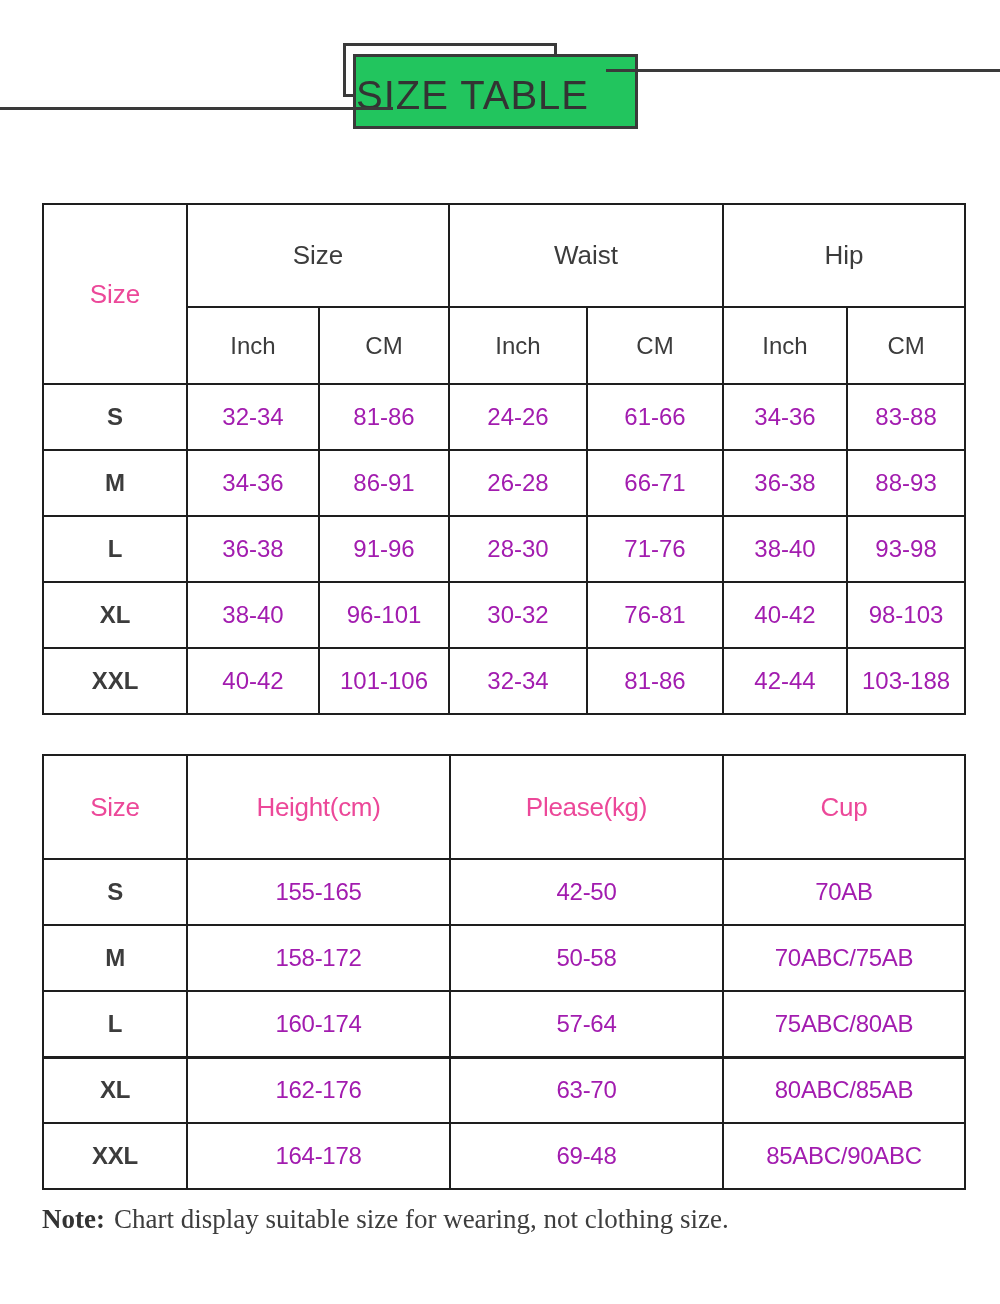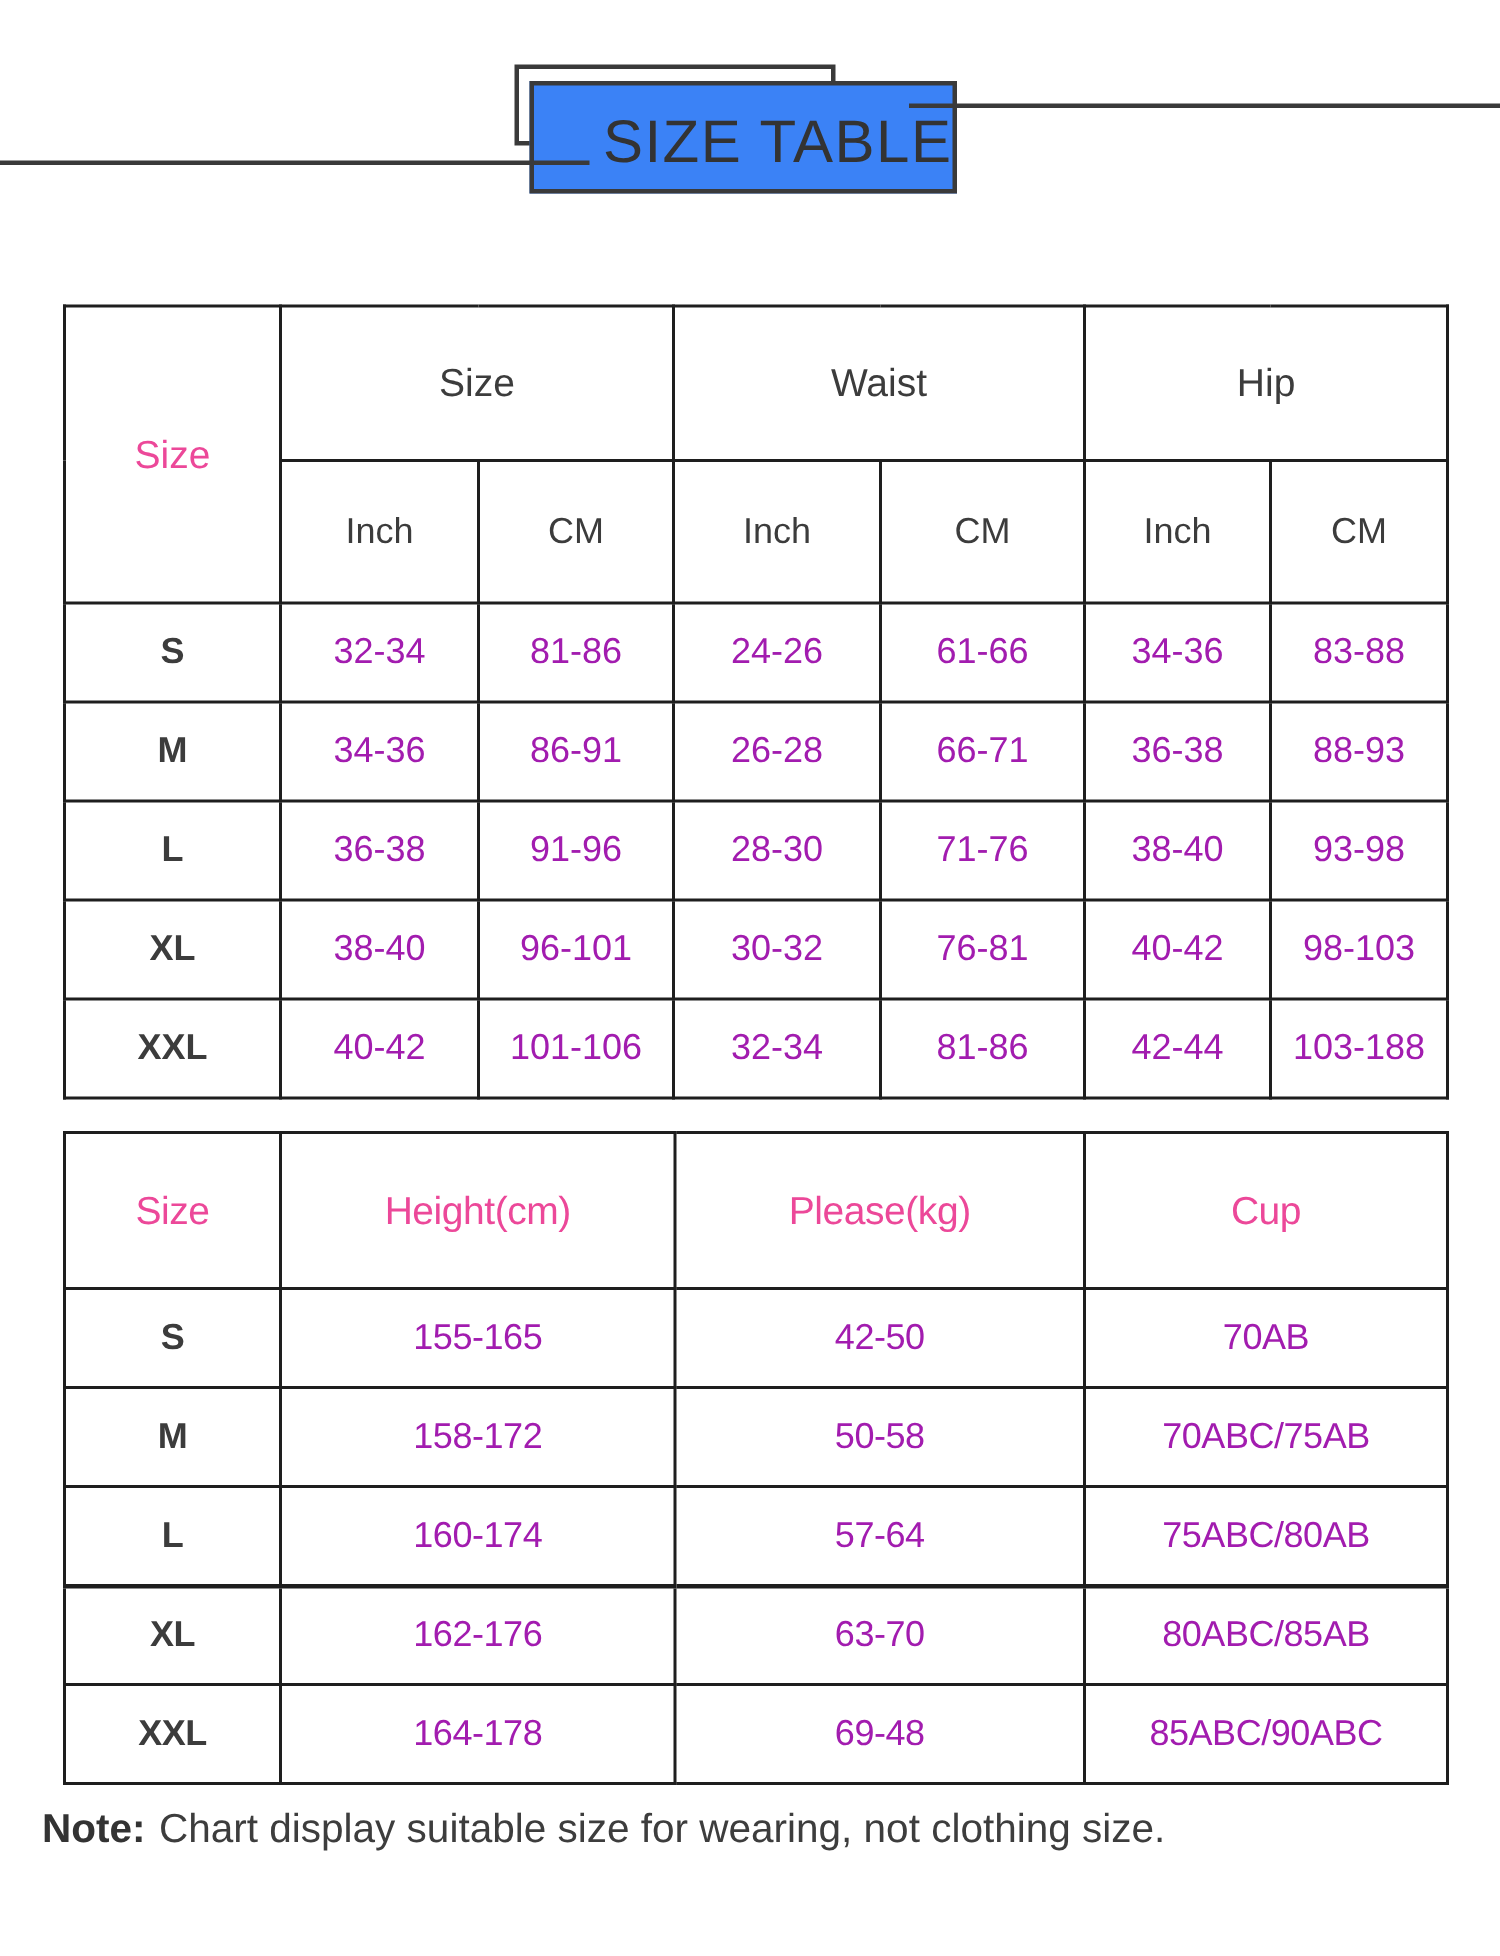--- a/index.html
+++ b/index.html
@@ -25,25 +25,25 @@
     border: 3px solid #3a3a3a;
     box-sizing: border-box;
     z-index: 1;
   }
   .front-rect {
     position: absolute;
     left: 353px; top: 54px;
     width: 285px; height: 75px;
     border: 3px solid #3a3a3a;
     box-sizing: border-box;
-    background: #3b82f6;
+    background: #22c55e;
     z-index: 2;
     display: flex;
     align-items: center;
-    justify-content: flex-end;
+    justify-content: flex-start;
     padding-top: 7px;
   }
   .page-title {
     position: relative;
     z-index: 4;
     font-size: 40px;
     letter-spacing: 1px;
     color: #333333;
     white-space: nowrap;
   }
@@ -82,25 +82,26 @@
   #table-fit .fit-header,
   #table-fit .cell-value,
   #table-fit .size-label { letter-spacing: -0.3px; }
 
   
   #table-fit tr.row-thick td { border-top-width: 3px; }
 
   
   .note {
     position: absolute;
-    left: 28px; top: 1202px;
+    left: 42px; top: 1202px;
     width: 940px;
     font-size: 27px;
     line-height: 34px;
     color: #3d3d3d;
+    font-family: Liberation Serif, serif;
   }
   .note-label { font-weight: bold; color: #333333; margin-right: 9px; }
 </style>
 </head>
 <body>
 
 <div class="canvas">
 
   <div class="back-rect"></div>
   <div class="decor-line left"></div>
@@ -119,21 +120,21 @@
         <col style="width:124px">
         <col style="width:118px">
     </colgroup>
     <tbody>
       <tr style="height:103px">
         <td rowspan="2" class="corner-header">Size</td>
         <td colspan="2" class="group-header">Size</td>
         <td colspan="2" class="group-header">Waist</td>
         <td colspan="2" class="group-header">Hip</td>
       </tr>
-      <tr style="height:95px">
+      <tr style="height:77px">
         <td class="unit-header">Inch</td>
         <td class="unit-header">CM</td>
         <td class="unit-header">Inch</td>
         <td class="unit-header">CM</td>
         <td class="unit-header">Inch</td>
         <td class="unit-header">CM</td>
       </tr>
       <tr style="height:66px">
         <td class="size-label">S</td>
         <td class="cell-value">32-34</td>

